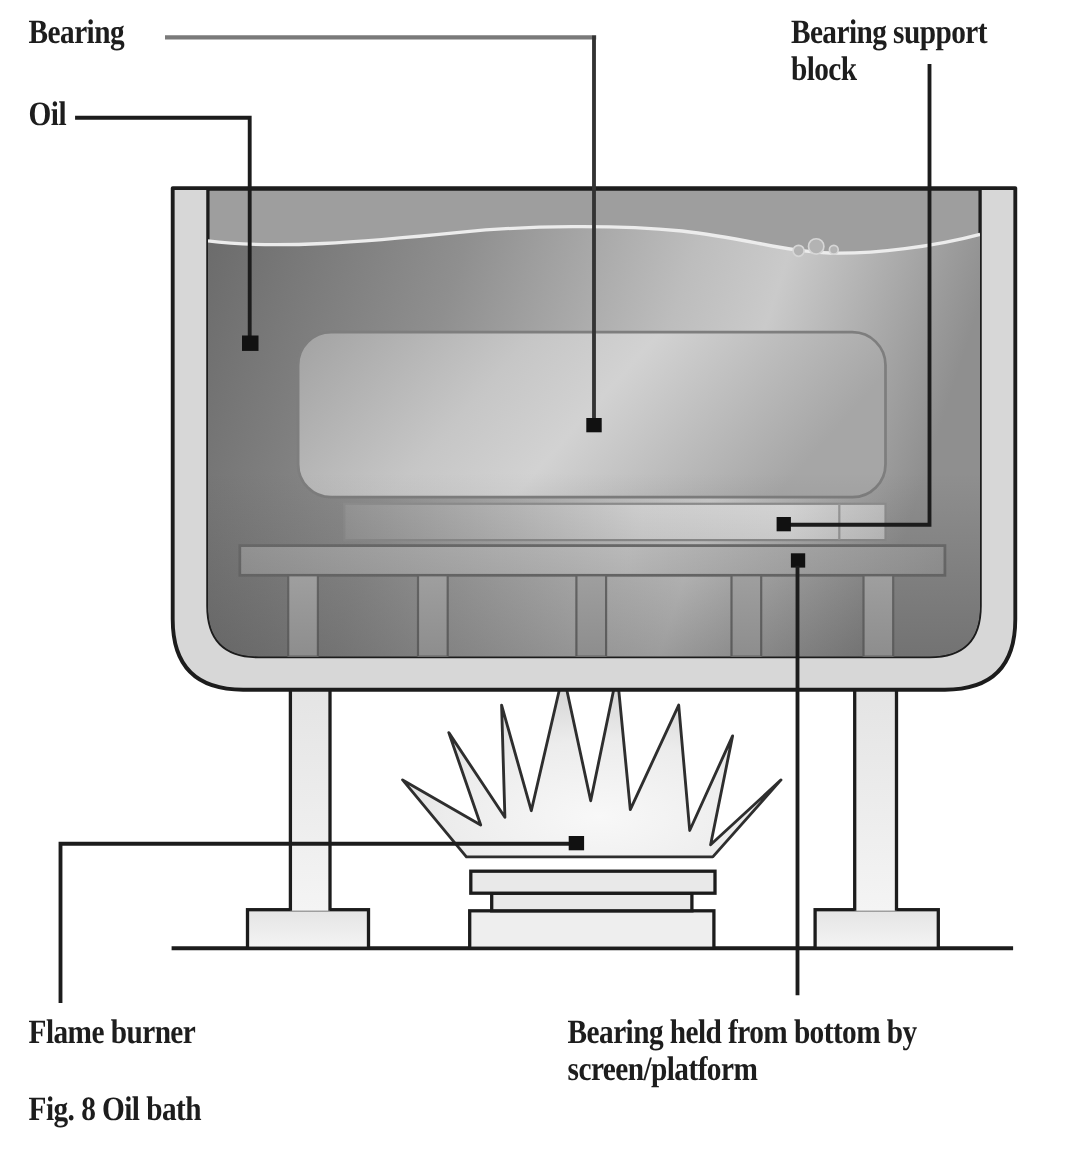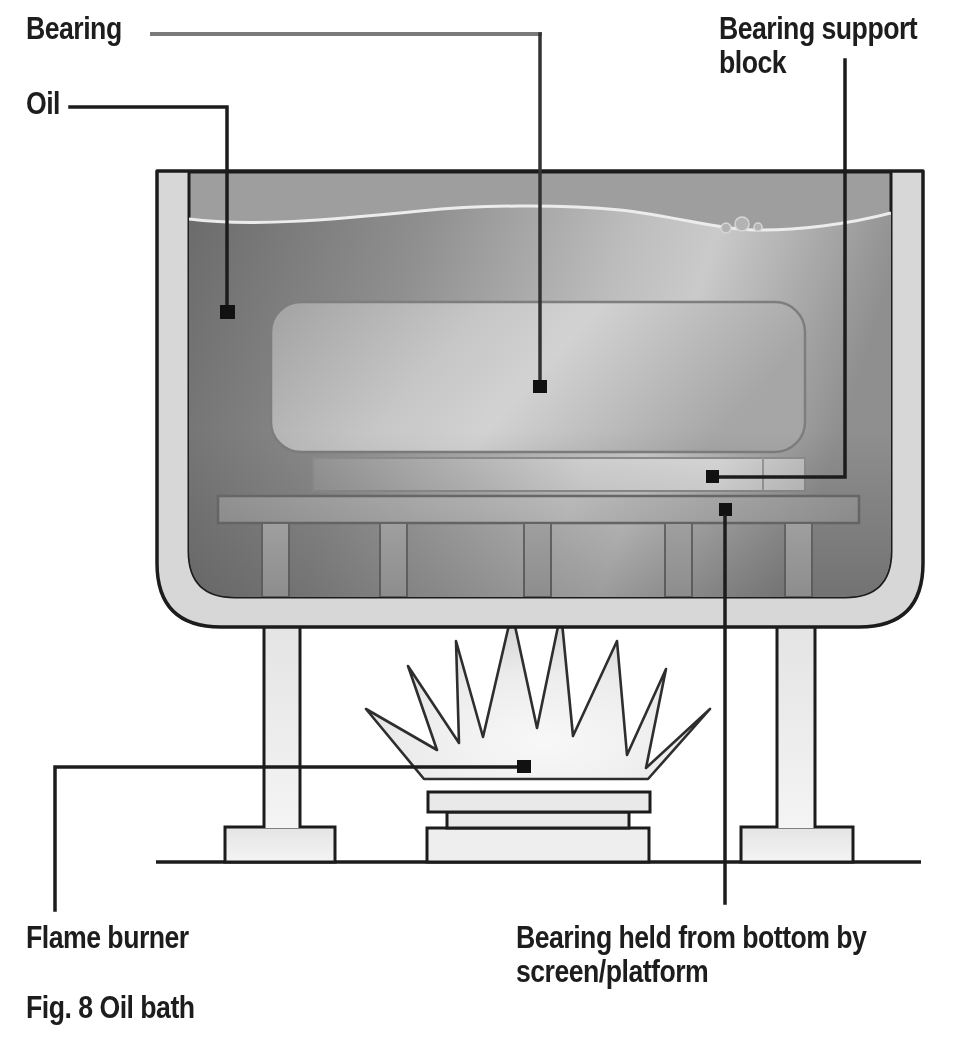--- a/index.html
+++ b/index.html
@@ -1,17 +1,17 @@
 <!DOCTYPE html>
 <html><head>
 <meta charset="utf-8">
 <style>
   html,body{margin:0;padding:0;background:#ffffff;}
   #stage{position:relative;width:980px;height:1048px;background:#ffffff;overflow:hidden;
-         font-family:Liberation Sans, sans-serif;}
+         font-family:Liberation Serif, serif;}
   svg{position:absolute;left:0;top:0;}
   .label{position:absolute;font-weight:700;font-size:31px;line-height:34px;color:#1d1d1d;
          letter-spacing:-0.6px;transform:scaleX(.86);transform-origin:0 0;
          white-space:pre-line;}
 </style>
 </head>
 <body>
 
 <div id="stage">
 

